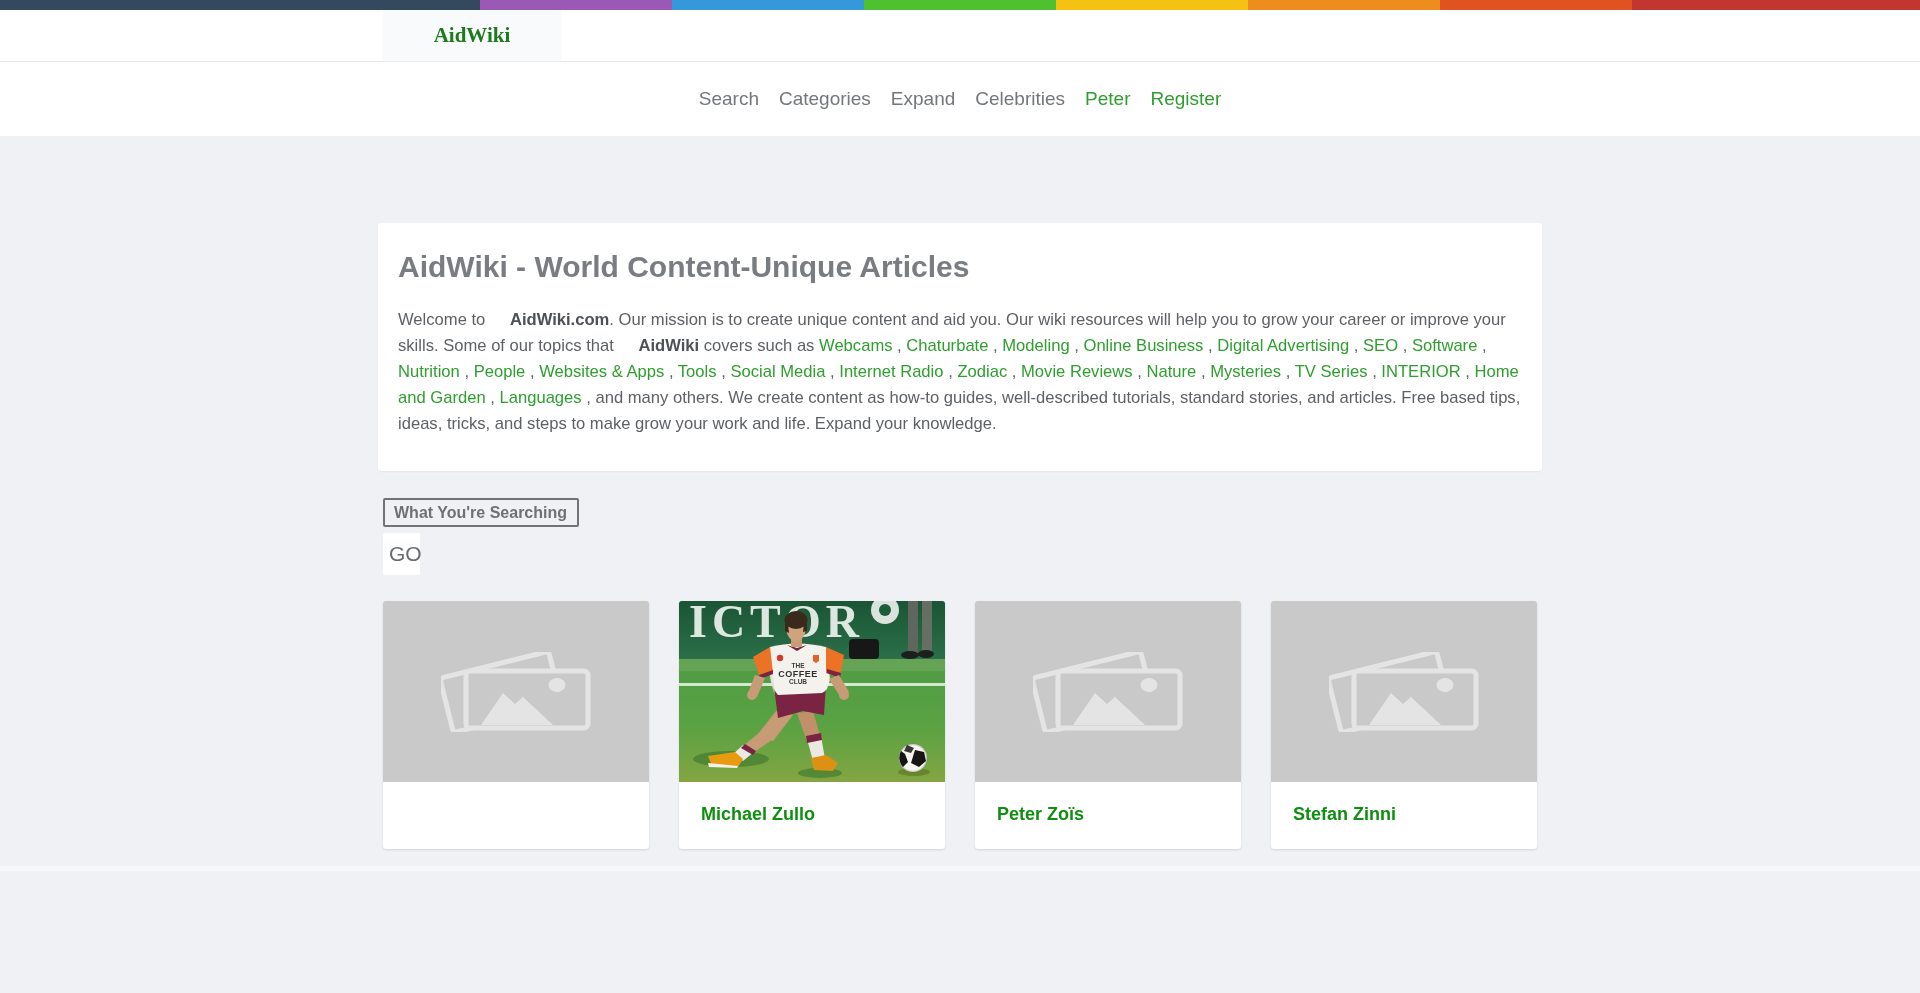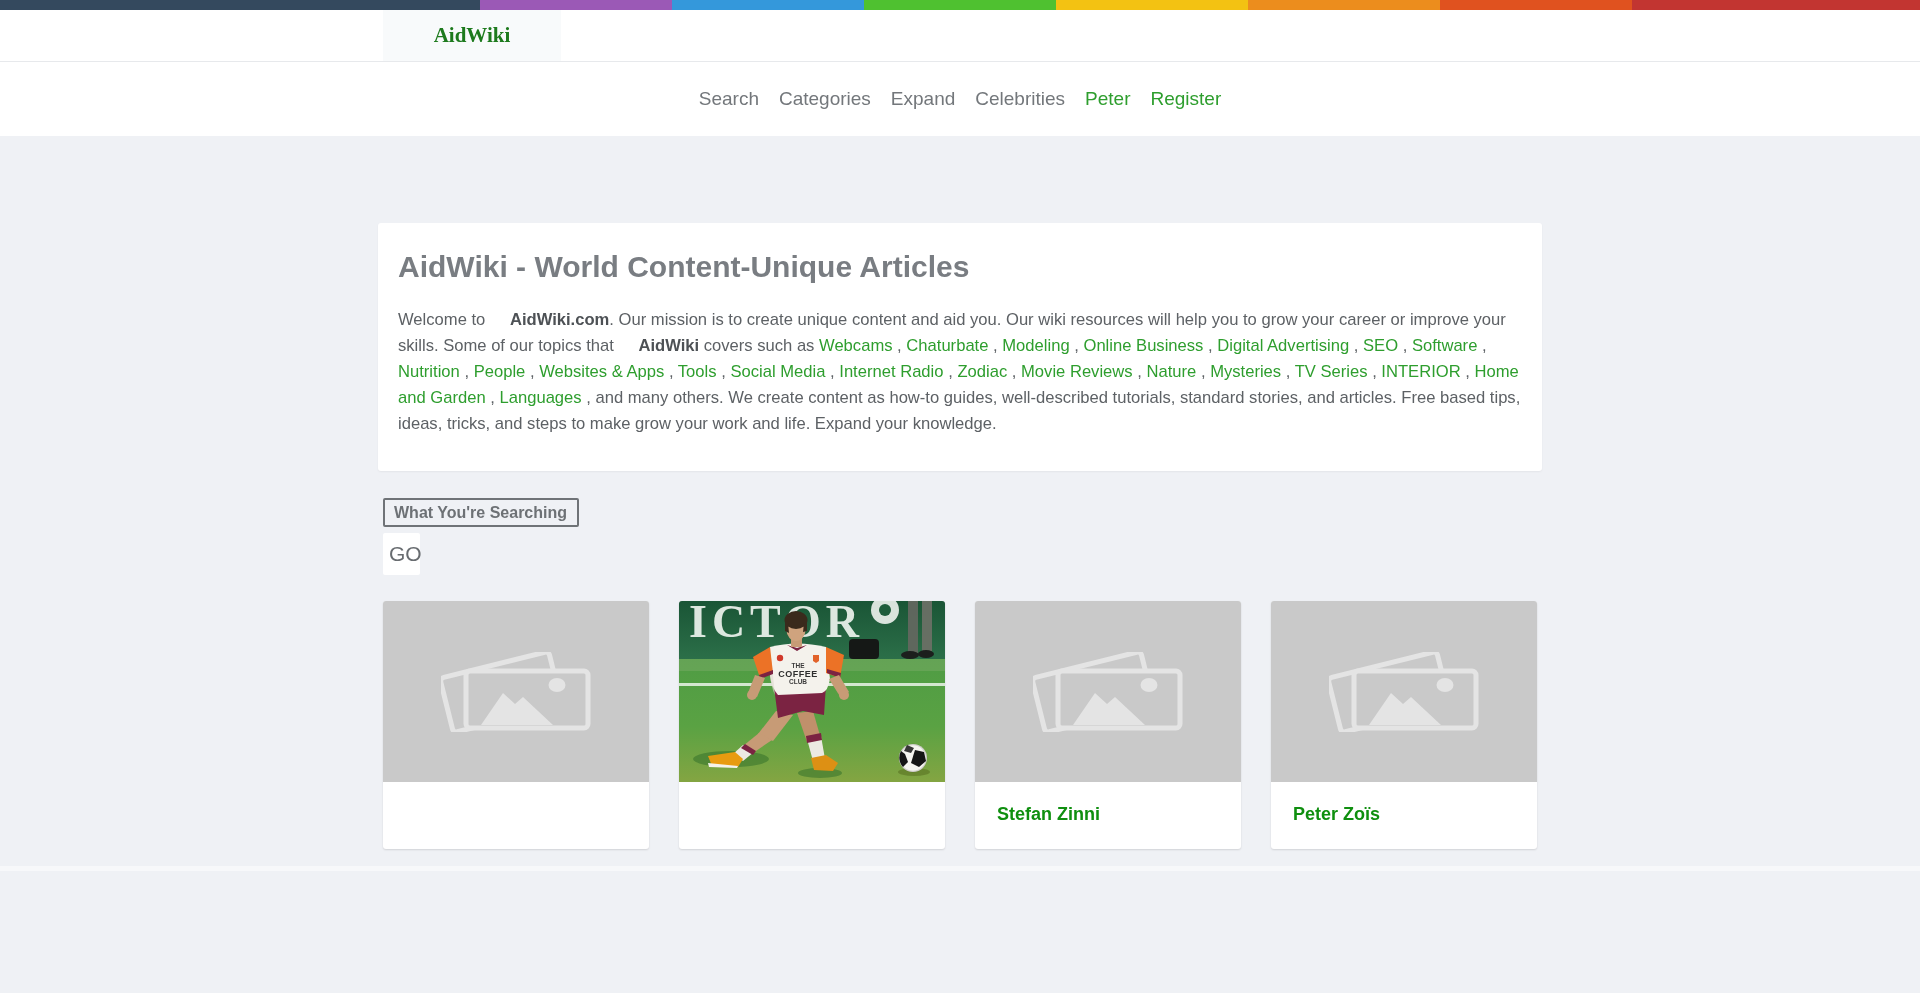--- a/index.html
+++ b/index.html
@@ -208,49 +208,52 @@
     <g>
       <ellipse cx="235" cy="171" rx="16" ry="4" fill="#556e1f" opacity="0.55"></ellipse>
       <circle cx="234" cy="157" r="14" fill="#f6f5f0"></circle>
       <path d="M236 149 L245 151 L247 160 L240 166 L232 162 Z" fill="#151515"></path>
       <path d="M222 150 A14 14 0 0 0 224 166 L229 161 L226 153 Z" fill="#151515"></path>
       <path d="M228 144 L235 147 L232 152 L225 150 Z" fill="#151515" opacity="0.85"></path>
       <circle cx="234" cy="157" r="13.5" fill="none" stroke="#000000" stroke-opacity="0.15" stroke-width="1.5"></circle>
     </g>
   </svg>
 </a>
+    <div class="card-body">
+      <a class="card-name" href="#">Michael Zullo</a>
+    </div>
   </article>
 
   <article class="card">
     <a class="card-image" href="#">
   <svg class="ph-svg" viewBox="0 0 150 80" width="150" height="80" xmlns="http://www.w3.org/2000/svg">
     <g transform="rotate(-14 60 40)">
       <rect x="4" y="12" width="112" height="56" rx="4" fill="#c9c9c9" stroke="#e4e4e4" stroke-width="5"></rect>
     </g>
     <rect x="25" y="19" width="122" height="57" rx="4" fill="#c9c9c9" stroke="#e4e4e4" stroke-width="5"></rect>
     <path d="M40 73 L62 41 L74 52 L82 45 L112 73 Z" fill="#e4e4e4"></path>
     <ellipse cx="116" cy="33" rx="8.5" ry="7" fill="#e4e4e4"></ellipse>
   </svg>
 </a>
     <div class="card-body">
-      <a class="card-name" href="#">Stefan Zinni</a>
+      <a class="card-name" href="#">Peter Zoïs</a>
     </div>
   </article>
 
   <article class="card">
     <a class="card-image" href="#">
   <svg class="ph-svg" viewBox="0 0 150 80" width="150" height="80" xmlns="http://www.w3.org/2000/svg">
     <g transform="rotate(-14 60 40)">
       <rect x="4" y="12" width="112" height="56" rx="4" fill="#c9c9c9" stroke="#e4e4e4" stroke-width="5"></rect>
     </g>
     <rect x="25" y="19" width="122" height="57" rx="4" fill="#c9c9c9" stroke="#e4e4e4" stroke-width="5"></rect>
     <path d="M40 73 L62 41 L74 52 L82 45 L112 73 Z" fill="#e4e4e4"></path>
     <ellipse cx="116" cy="33" rx="8.5" ry="7" fill="#e4e4e4"></ellipse>
   </svg>
 </a>
     <div class="card-body">
-      <a class="card-name" href="#">Peter Zoïs</a>
+      <a class="card-name" href="#">Stefan Zinni</a>
     </div>
   </article>
 </div>
 </main>
 
 <div class="footer-strip"></div>
 
 </body></html>

